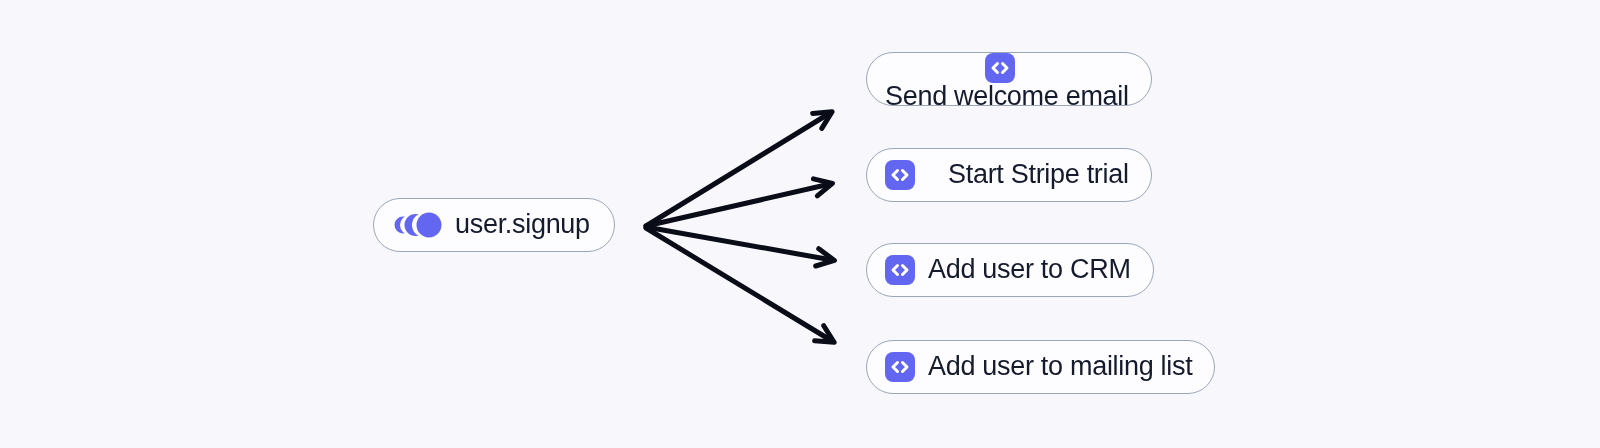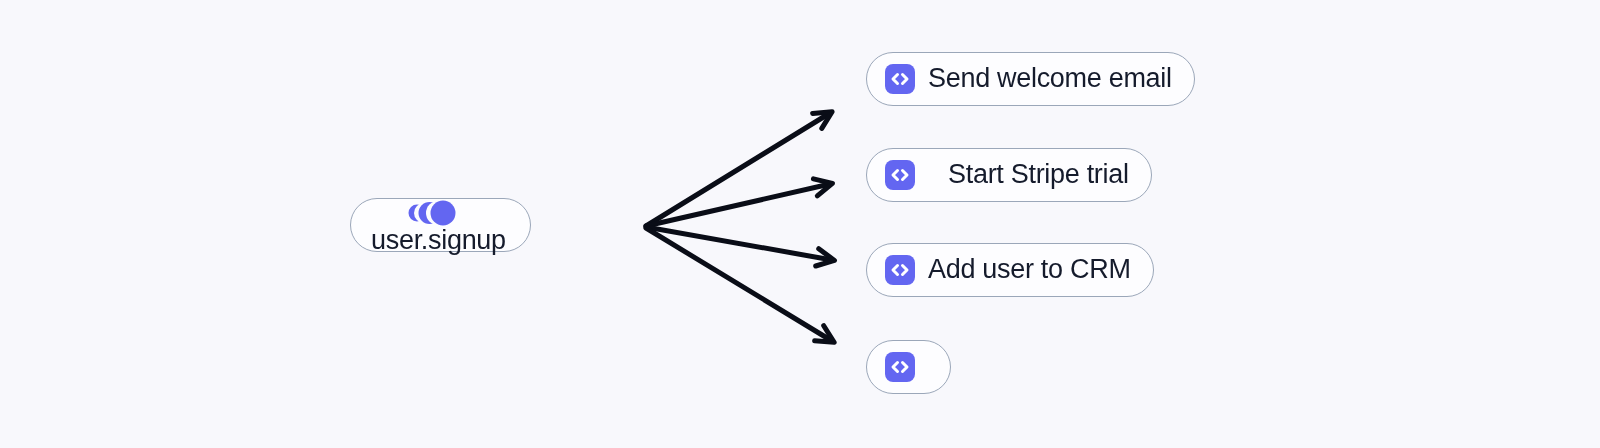--- a/index.html
+++ b/index.html
@@ -35,41 +35,40 @@
   }
   .node .label {
     font-size: 27px;
     font-weight: 500;
     letter-spacing: -0.3px;
     color: #151b2c;
     line-height: 1;
     padding-bottom: 2px;
   }
   .event-node {
-    left: 350px;
+    left: 373px;
     top: 198px;
     padding: 0 24px 0 20px;
-    flex-direction: column;
   }
   .event-node .event-icon {
     display: inline-flex;
     margin-right: 13px;
   }
   .job-node .code-badge {
     display: inline-flex;
     align-items: center;
     justify-content: center;
     width: 30px;
     height: 30px;
     border-radius: 8px;
     background: #6366f1;
     margin-right: 13px;
     flex: 0 0 auto;
   }
-  .job-1 { left: 866px; top: 52px; }
+  .job-1 { left: 866px; top: 52px; flex-direction: column; }
   .job-2 { left: 866px; top: 148px; gap: 20px; }
   .job-3 { left: 866px; top: 243px; }
   .job-4 { left: 866px; top: 340px; }
 </style>
 </head>
 <body>
 
 <div class="canvas">
 
   <svg class="arrows" viewBox="0 0 1600 448" xmlns="http://www.w3.org/2000/svg" aria-hidden="true">
@@ -137,15 +136,16 @@
 
   <div class="node job-node job-4">
     <span class="code-badge">
       <svg width="30" height="30" viewBox="0 0 30 30" xmlns="http://www.w3.org/2000/svg" aria-hidden="true">
         <g fill="none" stroke="#ffffff" stroke-width="3" stroke-linecap="round" stroke-linejoin="round">
           <path d="M12.5 10.5 L8 15 L12.5 19.5"></path>
           <path d="M17.5 10.5 L22 15 L17.5 19.5"></path>
         </g>
       </svg>
     </span>
+    <span class="label">Add user to mailing list</span>
   </div>
 
 </div>
 
 </body></html>

